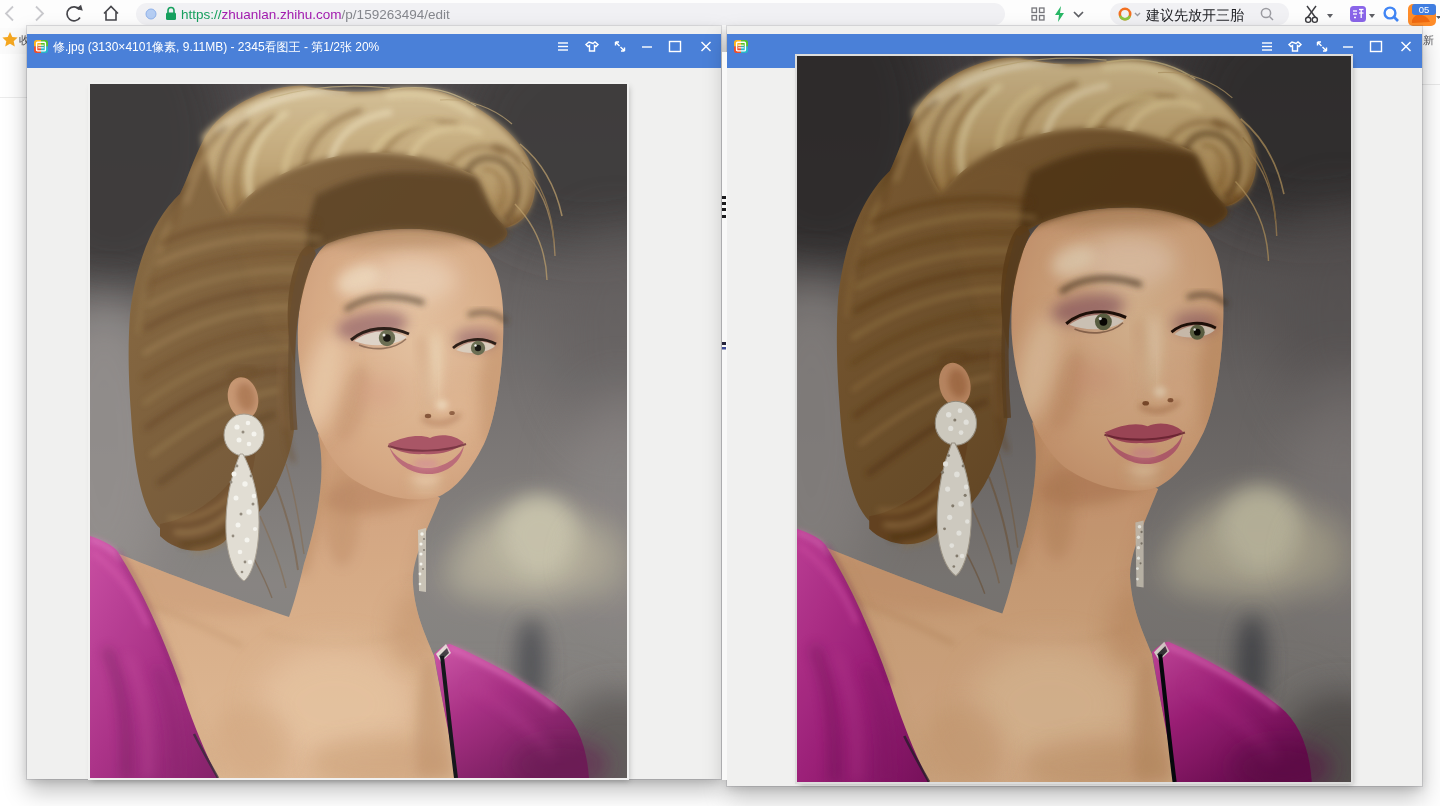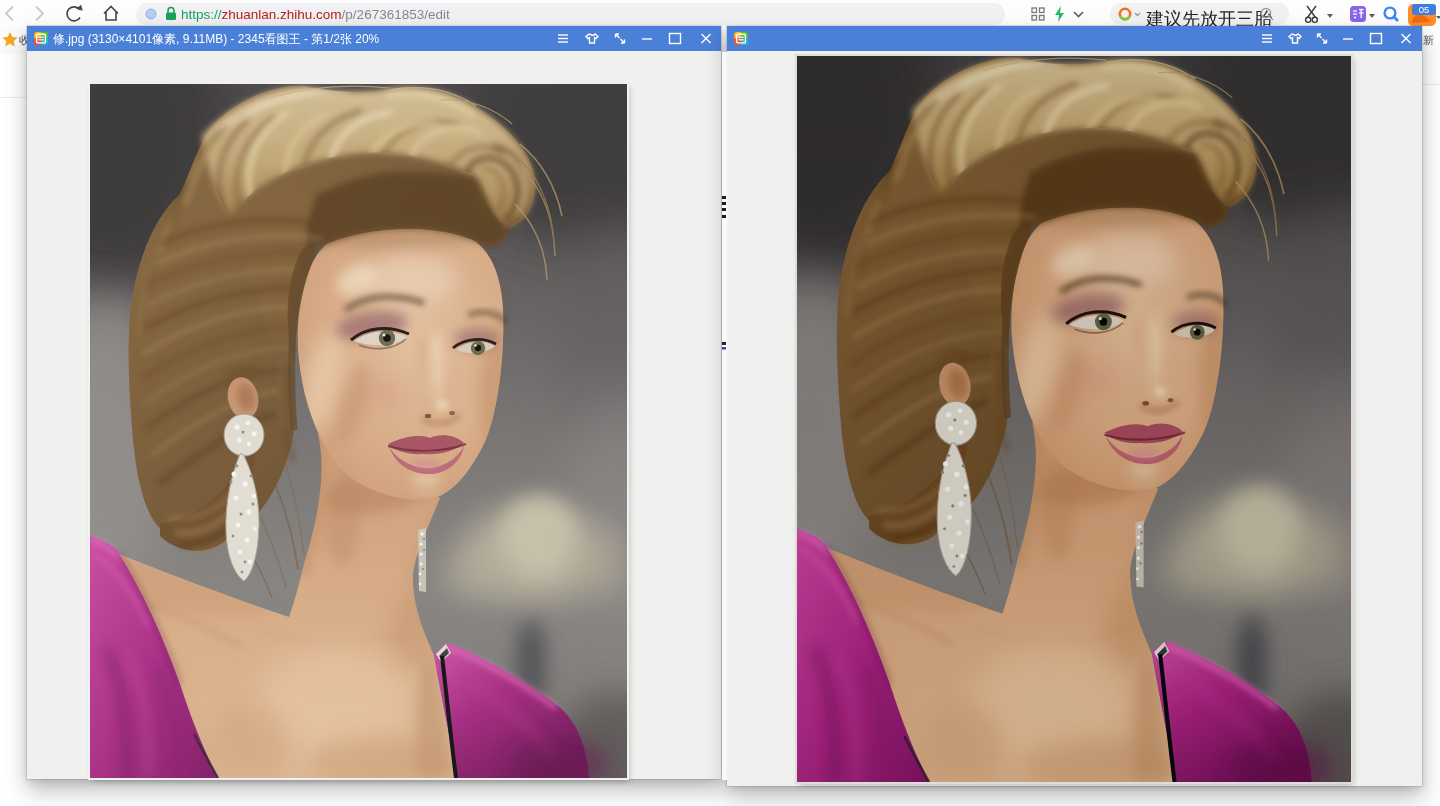--- a/index.html
+++ b/index.html
@@ -1,55 +1,55 @@
 <!DOCTYPE html>
 <html><head><meta charset="utf-8">
 <style>
 html,body{margin:0;padding:0}
 body{width:1440px;height:806px;overflow:hidden;background:#fff;font-family:"Liberation Sans",sans-serif;position:relative}
 .abs{position:absolute}
 .win{position:absolute;background:#f0f0ef;box-shadow:0 0 0 1px rgba(90,90,100,.18),0 12px 22px rgba(0,0,0,.25),0 3px 8px rgba(0,0,0,.12)}
-.tbar{position:absolute;left:0;top:0;right:0;height:25px;background:#4a80d8;color:#fff;font-size:12px;white-space:nowrap;overflow:hidden}
+.tbar{position:absolute;left:0;top:8px;right:0;height:34px;background:#4a80d8;color:#fff;font-size:12px;white-space:nowrap;overflow:hidden}
 .ttxt{position:absolute;left:26px;top:5px;font-size:12px;color:#fff}
 .tic{position:absolute;top:6px;width:14px;height:13px}
 </style></head>
 <body>
 
 <div class="abs" style="left:0;top:0;width:1440px;height:28px;background:#fdfdfd"></div>
 <svg class="abs" style="left:0;top:0" width="130" height="28" viewBox="0 0 130 28">
  <polyline points="13,6.5 6,13.5 13,20.5" fill="none" stroke="#c9c9cd" stroke-width="1.8"></polyline>
  <polyline points="36,6.5 43,13.5 36,20.5" fill="none" stroke="#c9c9cd" stroke-width="1.8"></polyline>
  <path d="M 79.5 9.5 A 7 7 0 1 0 80 17.5" fill="none" stroke="#46464b" stroke-width="1.7"></path>
  <polygon points="76.5,9.8 83.5,9.8 80,4.6" fill="#46464b" transform="rotate(18 80 8)"></polygon>
  <path d="M 104 13.5 L 111 6.5 L 118 13.5 M 106 12 L 106 20 L 116 20 L 116 12" fill="none" stroke="#46464b" stroke-width="1.6"></path>
 </svg>
 <div class="abs" style="left:136px;top:3px;width:869px;height:22px;border-radius:11px;background:#f1f1f4"></div>
 <svg class="abs" style="left:140px;top:3px" width="40" height="22" viewBox="0 0 40 22">
  <circle cx="11" cy="11" r="5" fill="#b5cdf3" stroke="#8fb1ea" stroke-width="1"></circle>
  <rect x="26" y="9.5" width="10" height="7.5" rx="1.5" fill="#17a05e"></rect>
  <path d="M 28 10 v -2.5 a 3 3 0 0 1 6 0 V 10" fill="none" stroke="#17a05e" stroke-width="1.6"></path>
 </svg>
-<div class="abs" style="left:181px;top:7px;font-size:13.5px;color:#17a05e">https://<span style="color:#b91c1c">zhuanlan.zhihu.com</span><span style="color:#85878d">/p/267361853/edit</span></div>
+<div class="abs" style="left:181px;top:7px;font-size:13.5px;color:#17a05e">https://<span style="color:#a21caf">zhuanlan.zhihu.com</span><span style="color:#85878d">/p/159263494/edit</span></div>
 <svg class="abs" style="left:1028px;top:5px" width="70" height="18" viewBox="0 0 70 18">
  <g fill="none" stroke="#77777c" stroke-width="1.3">
   <rect x="4" y="3" width="4.5" height="4.5"></rect>
       <rect x="11.5" y="3" width="4.5" height="4.5"></rect>
   <rect x="4" y="10.5" width="4.5" height="4.5"></rect>
       <rect x="11.5" y="10.5" width="4.5" height="4.5"></rect>
  </g>
  <polygon points="33,1 27,10 31,10 30,17 36,8 32,8" fill="#29b766"></polygon>
  <polyline points="46,7 50.5,11.5 55,7" fill="none" stroke="#5e5f64" stroke-width="1.7"></polyline>
 </svg>
 <div class="abs" style="left:1110px;top:3px;width:179px;height:22px;border-radius:11px;background:#f1f1f4"></div>
 <svg class="abs" style="left:1116px;top:6px" width="30" height="16" viewBox="0 0 30 16">
  <circle cx="9" cy="8" r="5.2" fill="none" stroke="#f37021" stroke-width="2.6"></circle>
  <path d="M 4.2 10 A 5.2 5.2 0 0 0 13.8 10" fill="none" stroke="#8dc63f" stroke-width="2.6"></path>
  <polyline points="19,7 21.5,9.5 24,7" fill="none" stroke="#9a9aa0" stroke-width="1.4"></polyline>
 </svg>
-<div class="abs" style="left:1146px;top:7px;font-size:18px;color:#212226">建议先放开三胎</div>
+<div class="abs" style="left:1146px;top:7px;font-size:14px;color:#212226">建议先放开三胎</div>
 <svg class="abs" style="left:1258px;top:6px" width="20" height="16" viewBox="0 0 20 16">
  <circle cx="8" cy="7" r="4.6" fill="none" stroke="#9b9ba1" stroke-width="1.5"></circle>
  <line x1="11.5" y1="10.5" x2="15" y2="14" stroke="#9b9ba1" stroke-width="1.5"></line>
 </svg>
 <svg class="abs" style="left:1300px;top:4px" width="140" height="24" viewBox="0 0 140 24">
  <g stroke="#3c3c40" stroke-width="1.4" fill="none">
   <line x1="7" y1="2" x2="15.5" y2="13.5"></line>
       <line x1="16" y1="2" x2="7.5" y2="13.5"></line>
   <circle cx="8.2" cy="15.8" r="2.6"></circle>
       <circle cx="14.8" cy="15.8" r="2.6"></circle>

